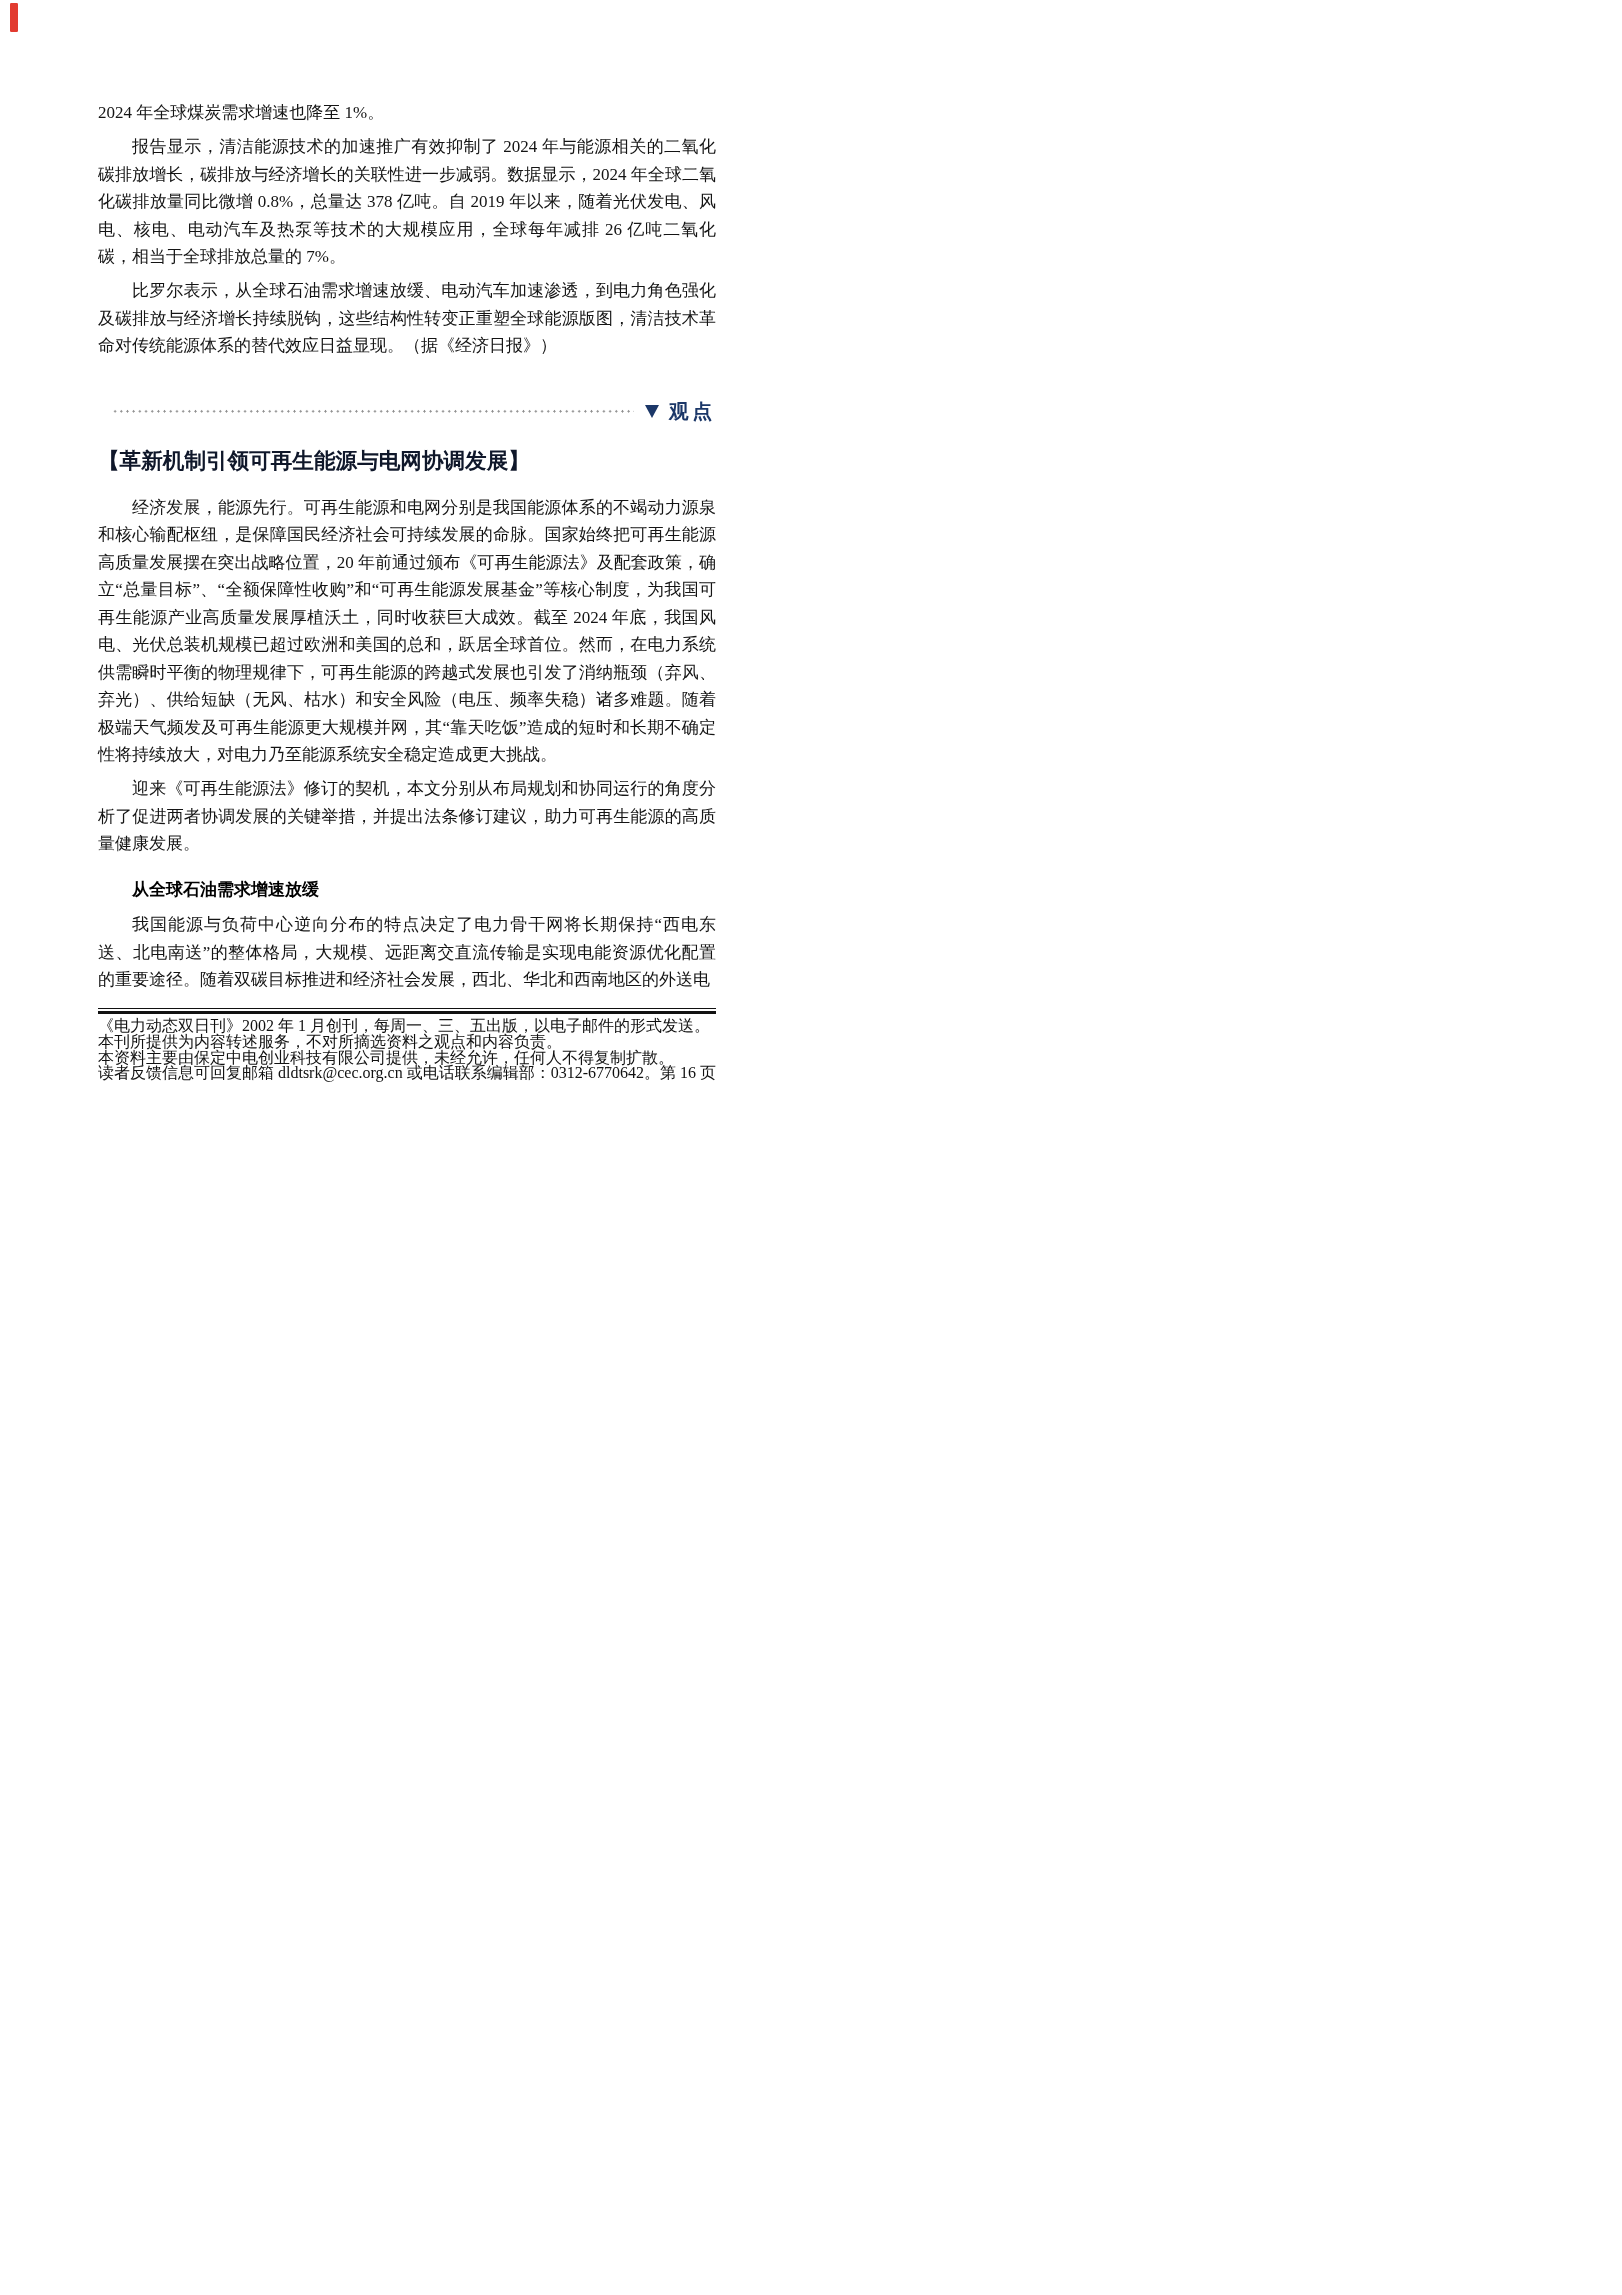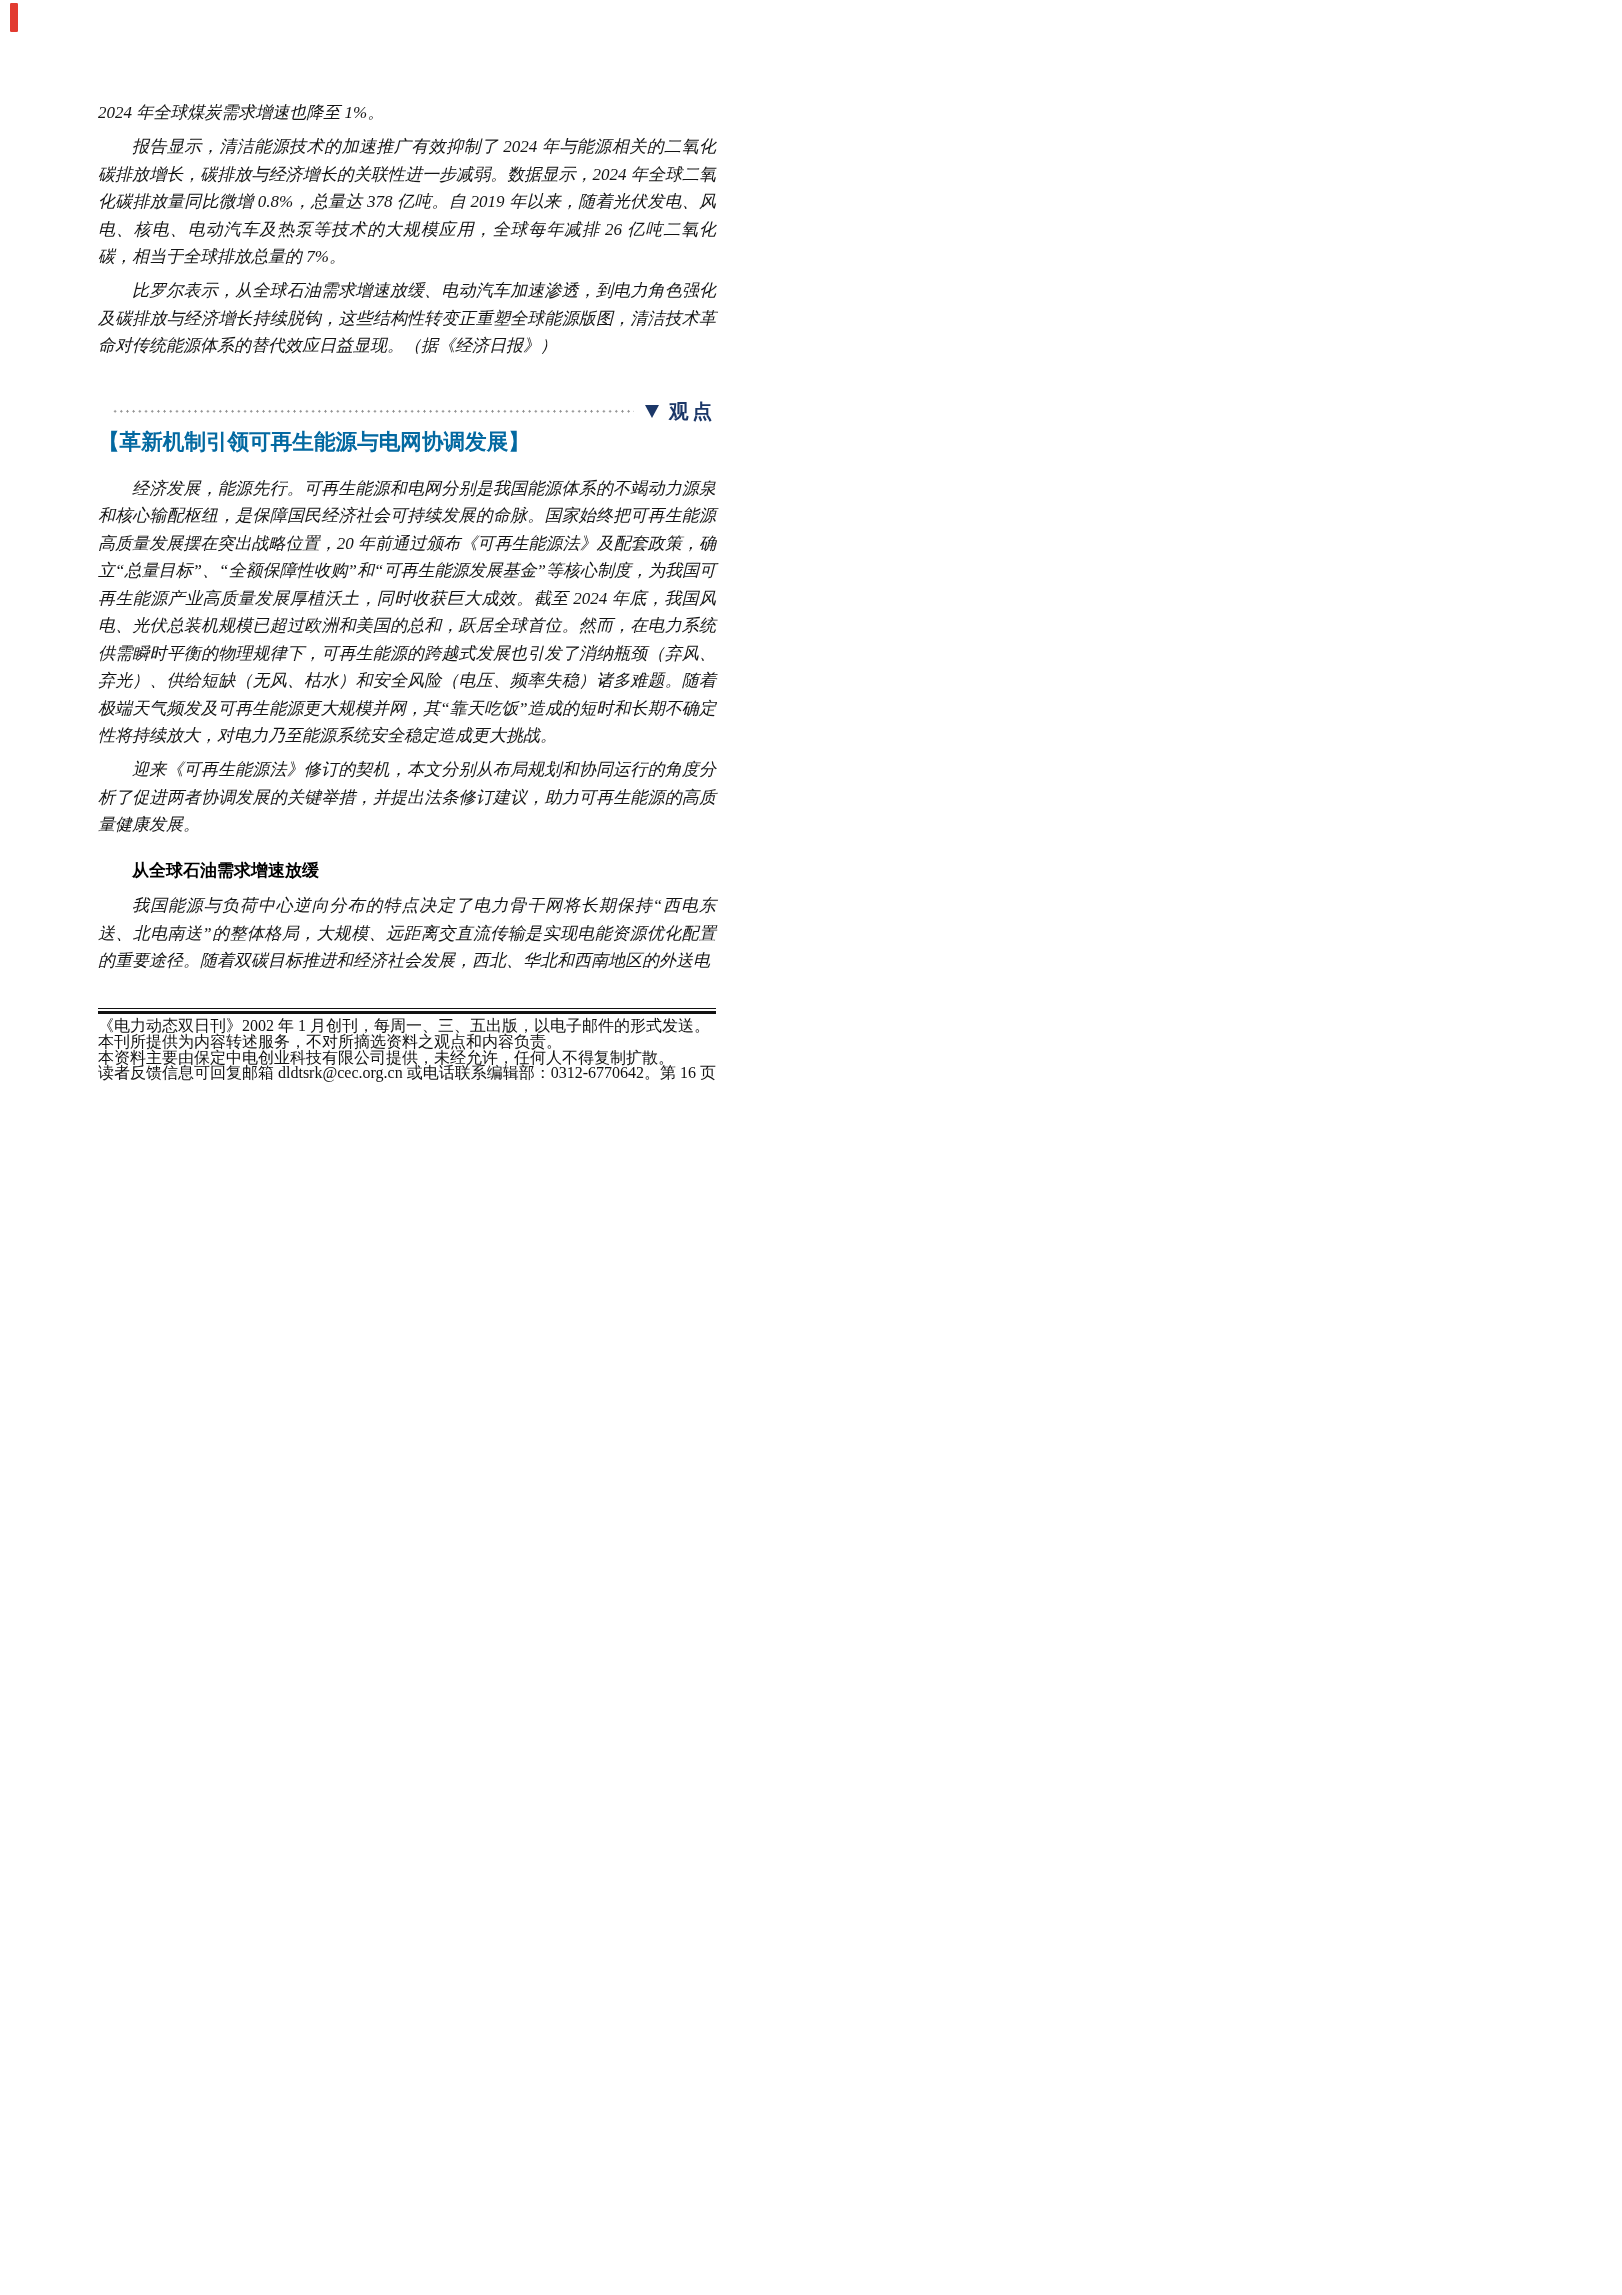--- a/index.html
+++ b/index.html
@@ -27,21 +27,20 @@
     top: 0;
     width: 618px;
     padding-top: 99px;
   }
   p.body {
     font-size: 17px;
     line-height: 27.5px;
     text-align: justify;
     text-indent: 2em;
     margin: 0 0 6.5px 0;
-    font-style: italic;
   }
   p.body.no-indent { text-indent: 0; }
   .marker-row {
     display: flex;
     align-items: center;
     height: 29px;
     margin: 37px 0 0 0;
   }
   .dotted-leader {
     flex: 1;
@@ -60,25 +59,25 @@
     border-top: 13.7px solid #1b3768;
     margin: 0 10.5px 0 10.5px;
   }
   .marker-label {
     font-size: 19.6px;
     font-weight: bold;
     color: #1b3768;
     letter-spacing: 3.9px;
   }
   h1.article-title {
-    margin: 1px 0 17px 0;
+    margin: 20px 0 17px 0;
     font-size: 21.6px;
     line-height: 31px;
     font-weight: bold;
-    color: #0369a1;
+    color: #0f172a;
   }
   h2.subhead {
     margin: 18.3px 0 7.9px 0;
     padding-left: 34px;
     font-size: 17px;
     line-height: 27.5px;
     font-weight: bold;
     color: #000000;
     font-family: "Liberation Sans", "DejaVu Sans", sans-serif;
   }

